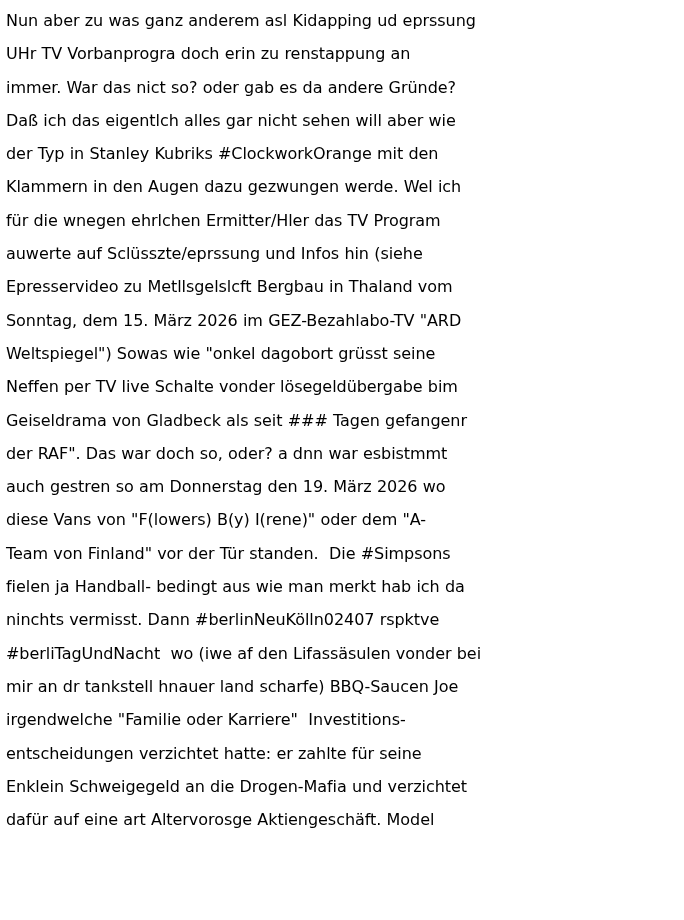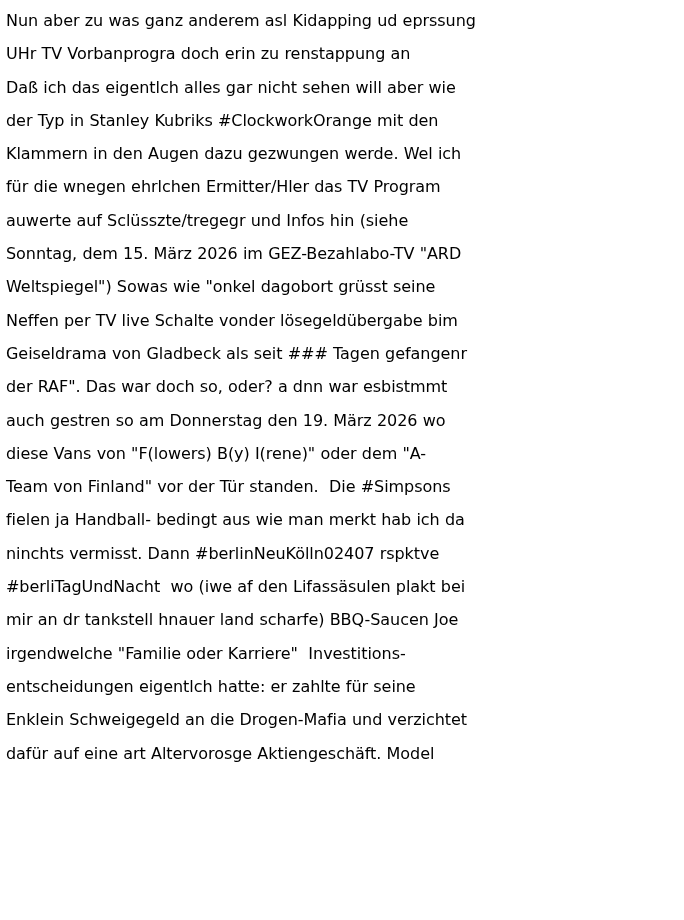--- a/index.html
+++ b/index.html
@@ -26,34 +26,36 @@
     letter-spacing: -0.05px;
     word-spacing: 0.2px;
   }
 </style>
 </head>
 <body>
 
 <div id="document-body">
   <div class="doc-line">Nun aber zu was ganz anderem asl Kidapping ud eprssung</div>
   <div class="doc-line">UHr TV Vorbanprogra doch erin zu renstappung an</div>
+  <div class="doc-line">immer. War das nict so? oder gab es da andere Gründe?</div>
   <div class="doc-line">Daß ich das eigentlch alles gar nicht sehen will aber wie</div>
   <div class="doc-line">der Typ in Stanley Kubriks #ClockworkOrange mit den</div>
   <div class="doc-line">Klammern in den Augen dazu gezwungen werde. Wel ich</div>
   <div class="doc-line">für die wnegen ehrlchen Ermitter/Hler das TV Program</div>
-  <div class="doc-line">auwerte auf Sclüsszte/tregegr und Infos hin (siehe</div>
+  <div class="doc-line">auwerte auf Sclüsszte/eprssung und Infos hin (siehe</div>
+  <div class="doc-line">Epresservideo zu Metllsgelslcft Bergbau in Thaland vom</div>
   <div class="doc-line">Sonntag, dem 15. März 2026 im GEZ-Bezahlabo-TV "ARD</div>
   <div class="doc-line">Weltspiegel") Sowas wie "onkel dagobort grüsst seine</div>
   <div class="doc-line">Neffen per TV live Schalte vonder lösegeldübergabe bim</div>
   <div class="doc-line">Geiseldrama von Gladbeck als seit ### Tagen gefangenr</div>
   <div class="doc-line">der RAF". Das war doch so, oder? a dnn war esbistmmt</div>
   <div class="doc-line">auch gestren so am Donnerstag den 19. März 2026 wo</div>
   <div class="doc-line">diese Vans von "F(lowers) B(y) I(rene)" oder dem "A-</div>
   <div class="doc-line">Team von Finland" vor der Tür standen.  Die #Simpsons</div>
   <div class="doc-line">fielen ja Handball- bedingt aus wie man merkt hab ich da</div>
   <div class="doc-line">ninchts vermisst. Dann #berlinNeuKölln02407 rspktve</div>
-  <div class="doc-line">#berliTagUndNacht  wo (iwe af den Lifassäsulen plakt bei</div>
+  <div class="doc-line">#berliTagUndNacht  wo (iwe af den Lifassäsulen vonder bei</div>
   <div class="doc-line">mir an dr tankstell hnauer land scharfe) BBQ-Saucen Joe</div>
   <div class="doc-line">irgendwelche "Familie oder Karriere"  Investitions-</div>
-  <div class="doc-line">entscheidungen eigentlch hatte: er zahlte für seine</div>
+  <div class="doc-line">entscheidungen verzichtet hatte: er zahlte für seine</div>
   <div class="doc-line">Enklein Schweigegeld an die Drogen-Mafia und verzichtet</div>
   <div class="doc-line">dafür auf eine art Altervorosge Aktiengeschäft. Model</div>
 </div>
 
 </body></html>

